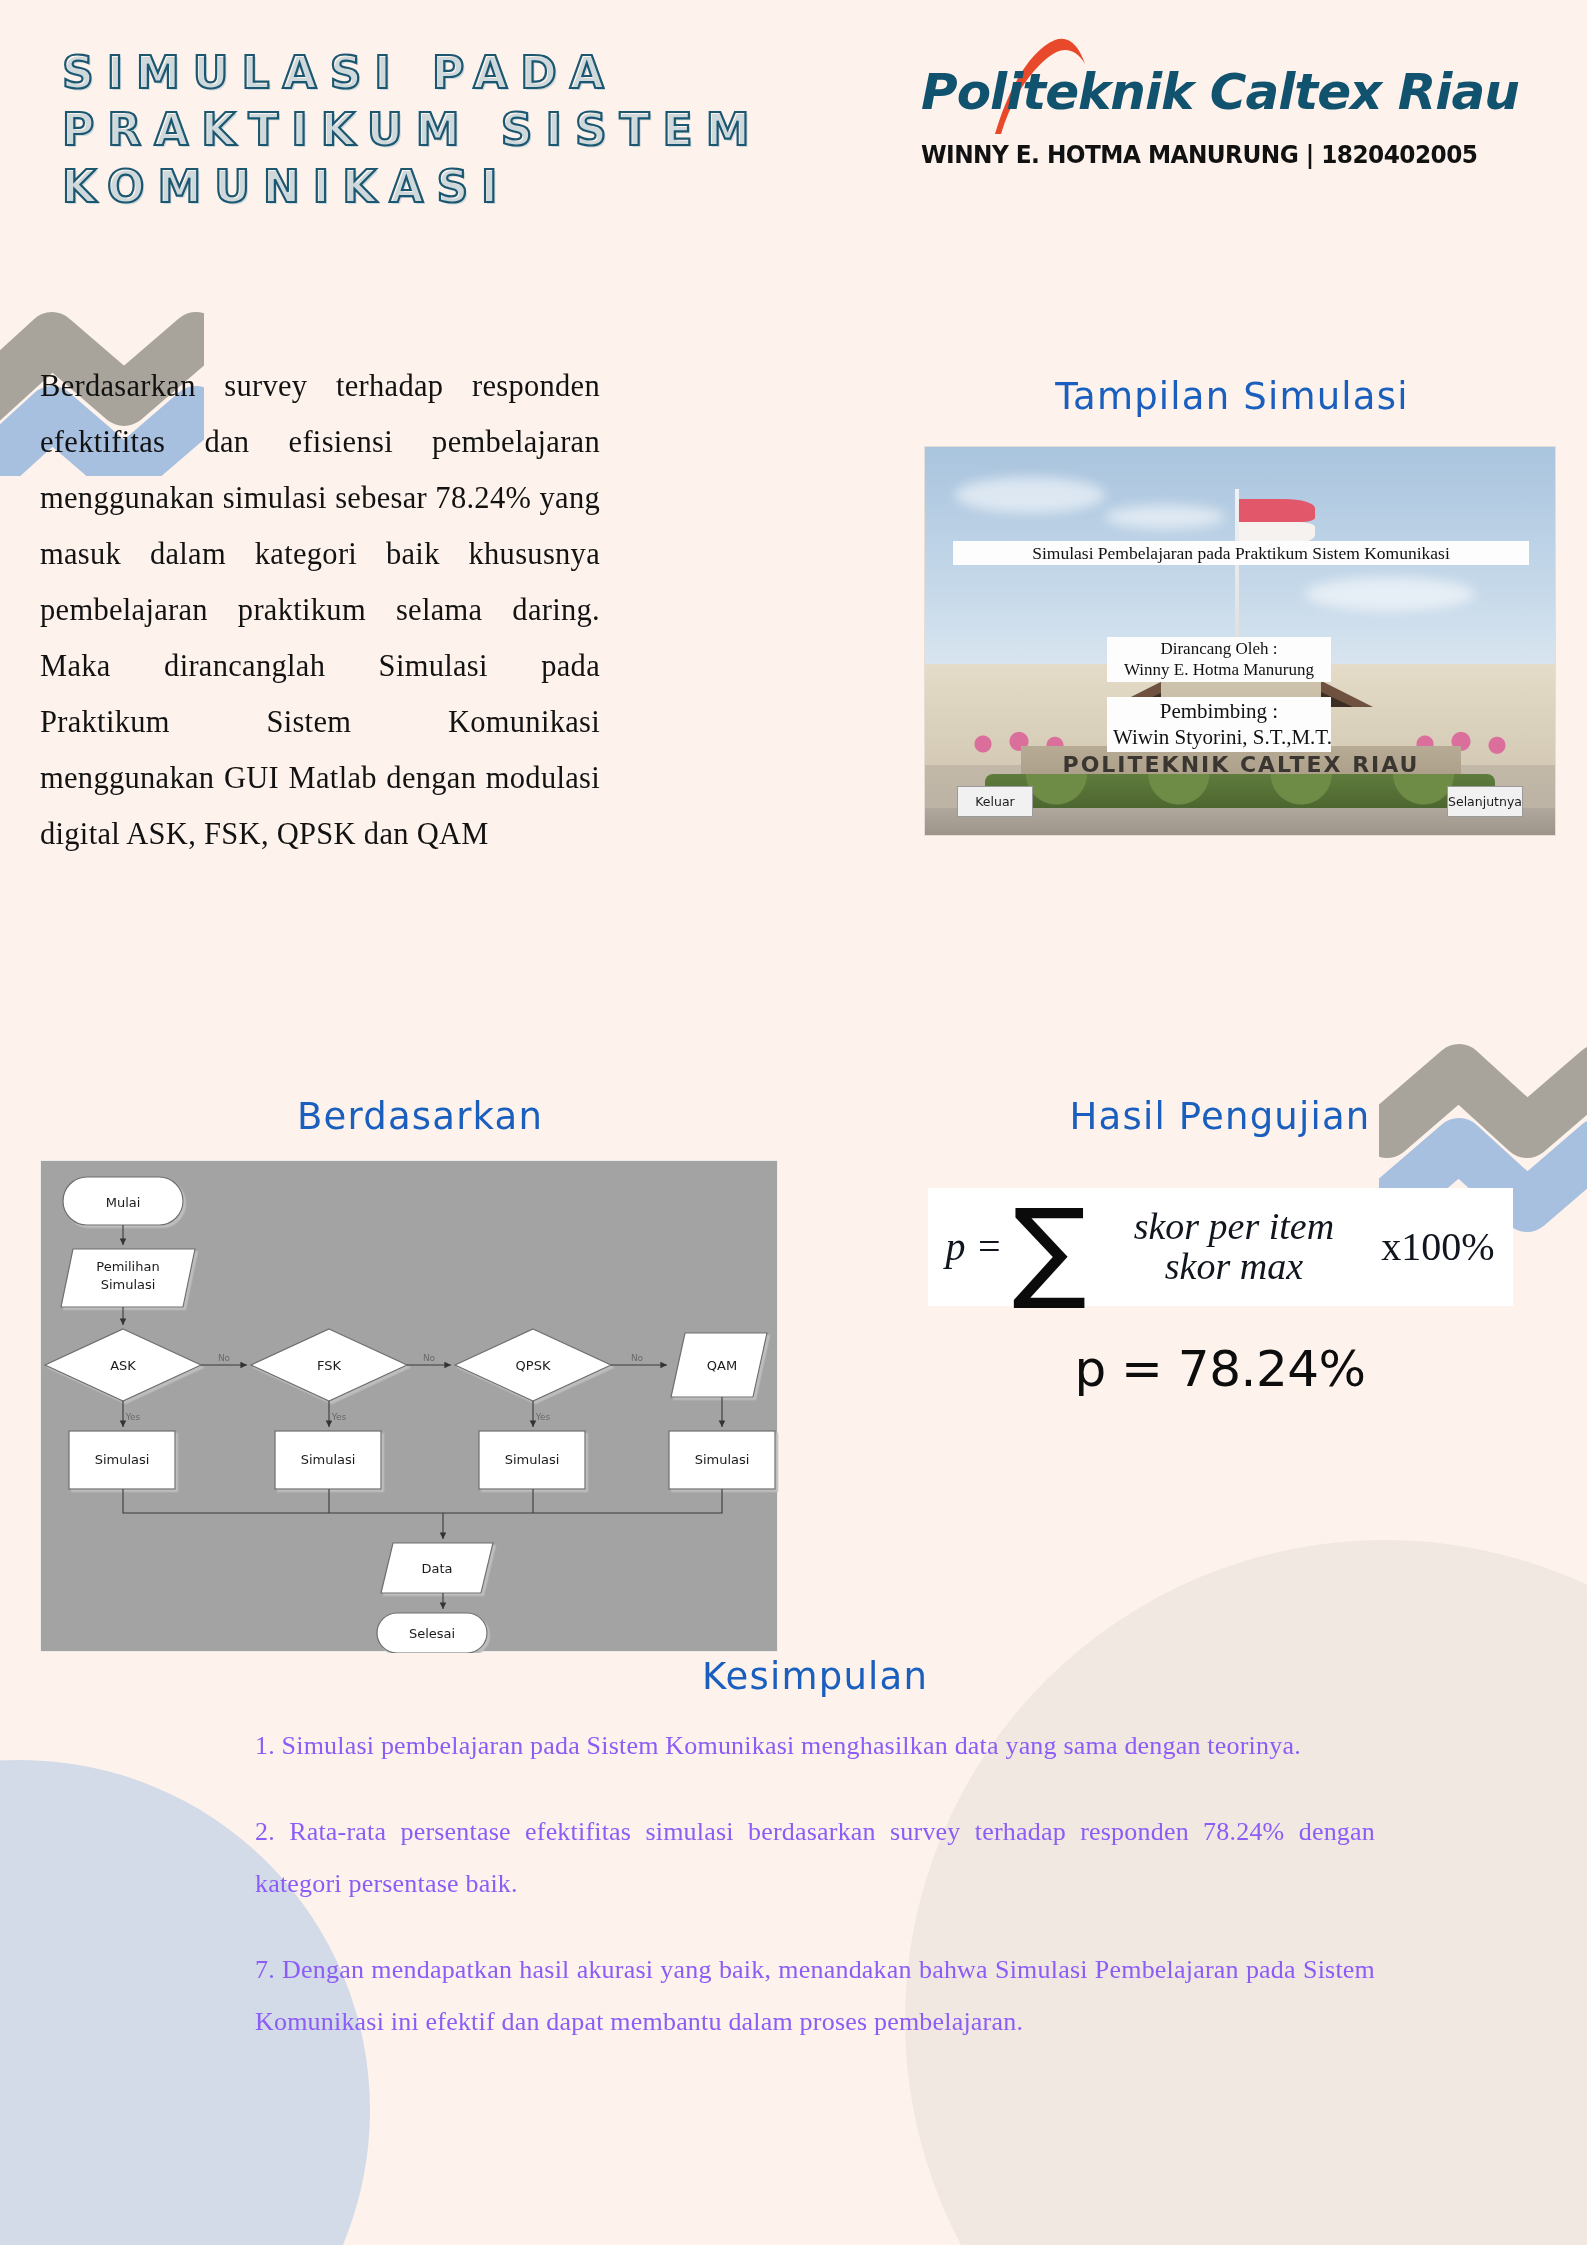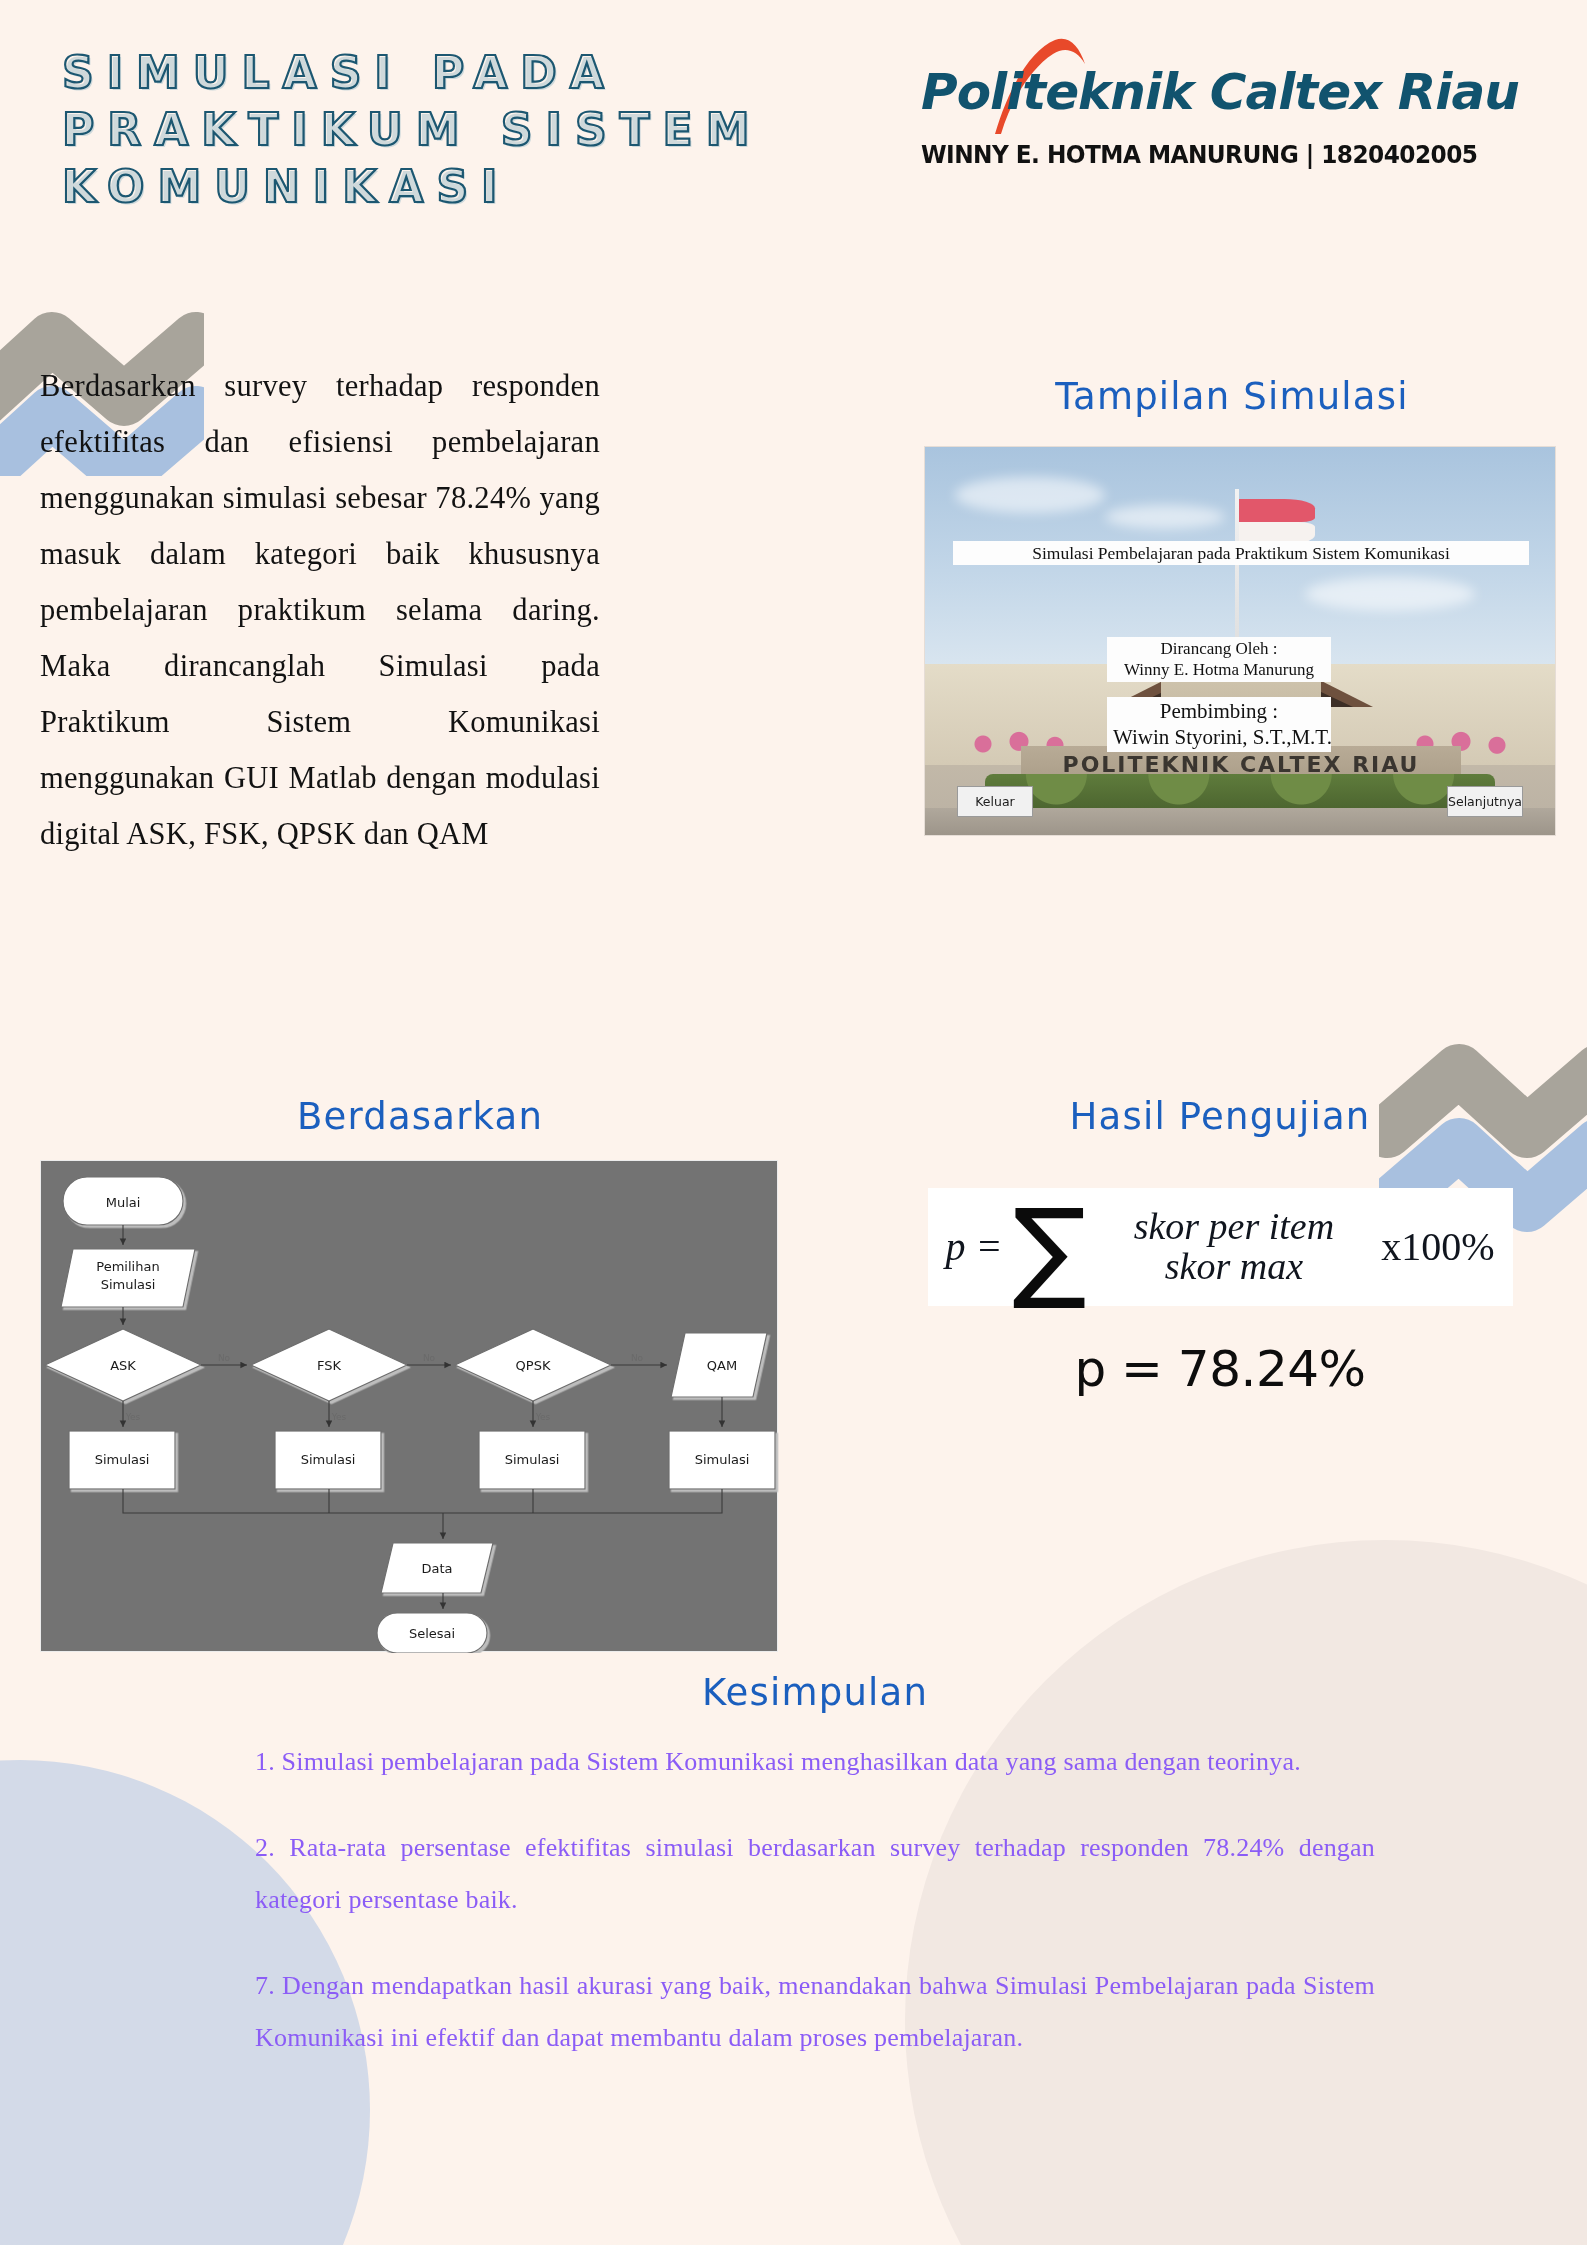--- a/index.html
+++ b/index.html
@@ -199,21 +199,21 @@
   }
   #gui-exit-btn { left: 32px; bottom: 18px; }
   #gui-next-btn { right: 32px; bottom: 18px; }
 
   
   #perancangan-panel { left: 40px; top: 1095px; width: 760px; }
   #perancangan-head { margin-bottom: 22px; }
   #flow-canvas {
     position: relative;
     width: 738px; height: 492px;
-    background: #737373;
+    background: #a3a3a3;
     border: 1px solid #ececec;
   }
   #flow-canvas svg { display: block; }
 
   
   #hasil-panel { left: 900px; top: 1095px; width: 640px; }
   #hasil-head { margin-bottom: 50px; }
   #formula-box {
     background: #ffffff;
     width: 585px;
@@ -259,21 +259,21 @@
     margin-top: 34px;
     text-align: center;
     font-family: "DejaVu Sans", sans-serif;
     font-size: 50px;
     font-weight: 400;
     letter-spacing: -0.5px;
     color: #0d0d0d;
   }
 
   
-  #kesimpulan-panel { left: 255px; top: 1655px; width: 1120px; z-index: 5; margin-top: 16px; }
+  #kesimpulan-panel { left: 255px; top: 1655px; width: 1120px; z-index: 5; }
   #kesimpulan-head { margin-bottom: 22px; }
   .concl-item {
     font-family: "Liberation Serif", serif;
     font-size: 26px;
     line-height: 52px;
     color: #8b5cf6;
     text-align: justify;
     text-justify: inter-word;
     margin-bottom: 34px;
     letter-spacing: .2px;

